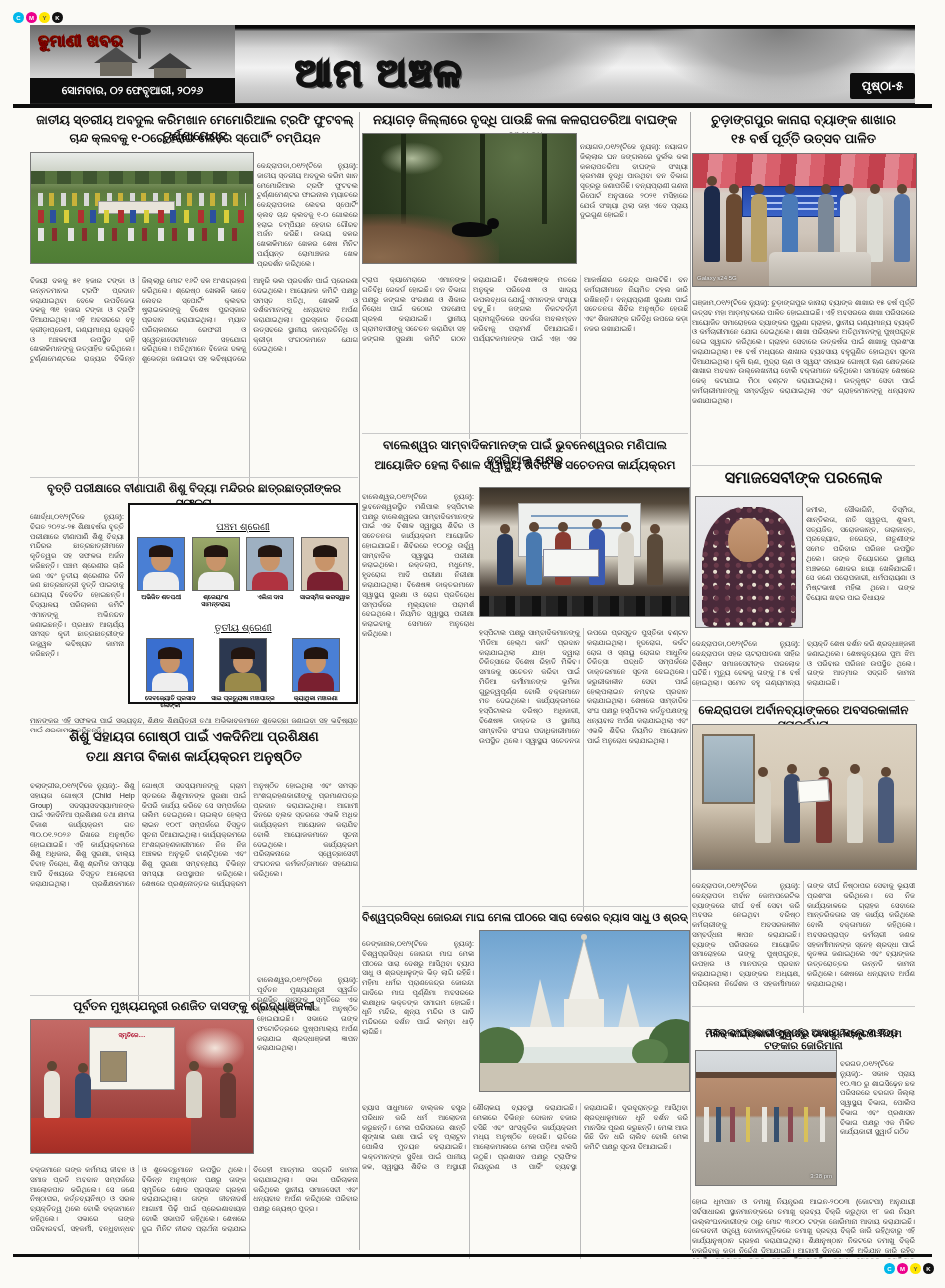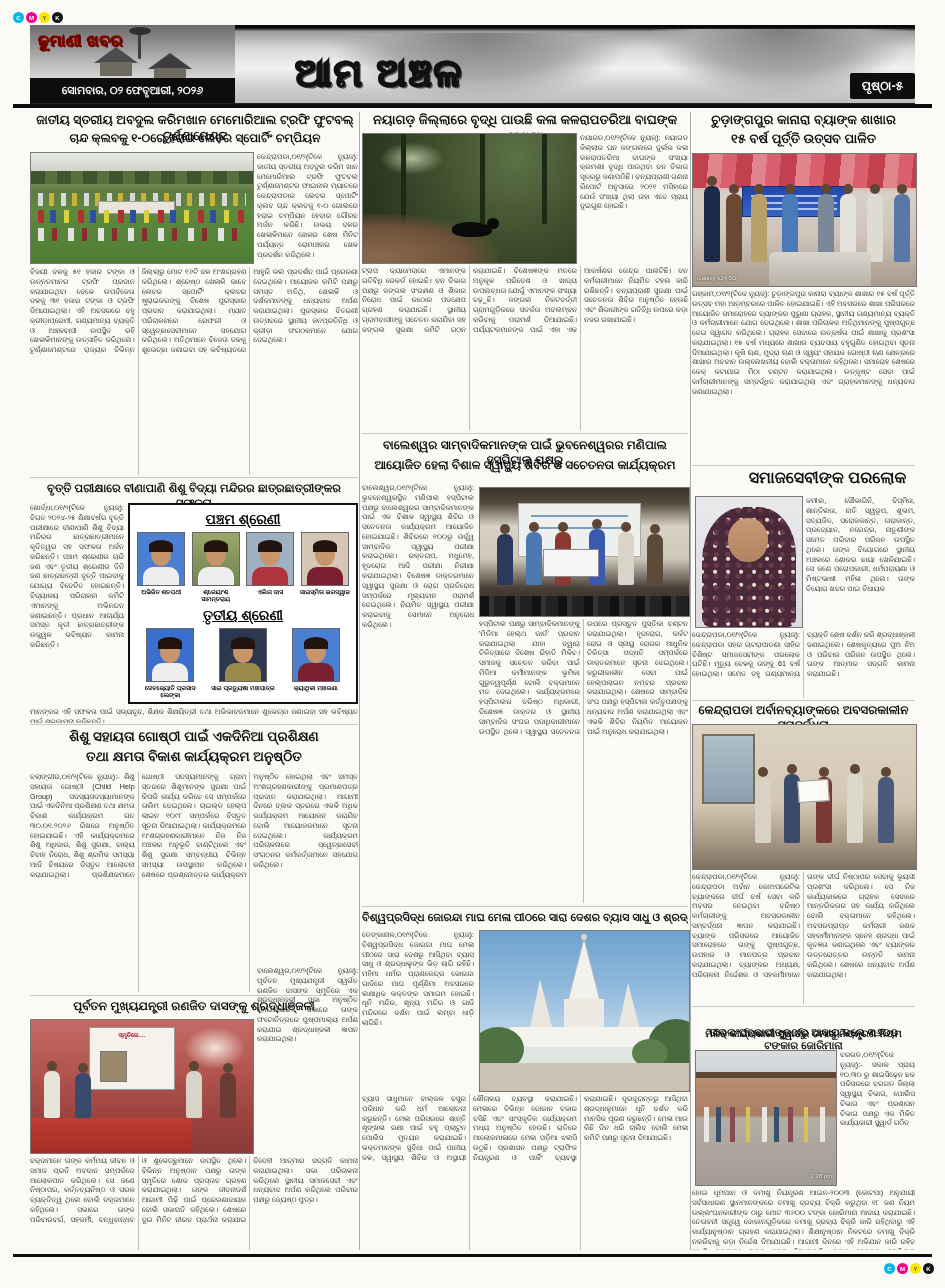--- a/index.html
+++ b/index.html
@@ -17,21 +17,21 @@
   .hut-body{position:absolute;background:#6e6a60;}
   .palm{position:absolute;width:3px;height:26px;background:#3c3c3c;border-radius:2px;}
   .palm:before{content:"";position:absolute;left:-9px;top:-6px;width:22px;height:8px;border-radius:50%;background:#2f2f2f;}
   .paper-name{font-weight:bold;font-size:16px;color:#ffe000;-webkit-text-stroke:0.8px #7a0000;text-shadow:1px 1px 0 #400;letter-spacing:0.5px;white-space:nowrap;}
   .date-box{background:#0d0d0d;color:#fff;font-size:11px;font-weight:bold;display:flex;align-items:center;justify-content:center;white-space:nowrap;}
   .section-title{font-size:38px;font-weight:bold;color:#fff;-webkit-text-stroke:2px #111;text-shadow:2px 2px 0 #555,-1px -1px 0 #111;letter-spacing:2px;white-space:nowrap;}
   .page-box{background:#0d0d0d;color:#fff;font-size:12.5px;font-weight:bold;display:flex;align-items:center;justify-content:center;border-radius:2px;}
   .rule{background:#0d0d0d;}
   
   .hl{font-weight:bold;color:#0c0c0c;text-align:center;line-height:1.28;overflow:hidden;}
-  .body{font-size:7.2px;line-height:1.36;color:#1c1c1c;text-align:justify;overflow:hidden;}
+  .body{font-size:7.2px;line-height:1.36;color:#1c1c1c;text-align:justify;overflow:hidden;margin-top:9px;}
   .cols2{column-count:2;column-gap:7px;column-rule:0.5px solid #bbb;}
   .cols3{column-count:3;column-gap:7px;column-rule:0.5px solid #bbb;}
   .vsep{background:#aaa;width:1px;}
   .hsep{background:#c9c9c9;height:1px;}
   
   .photo{border:1px solid #777;overflow:hidden;background:#ccc;}
   .wm{position:absolute;color:#f5f5f5;font-size:6px;text-shadow:0 0 2px #000;}
   
   .ph-football{background:linear-gradient(180deg,#e9ece9 0%,#cfd4c9 16%,#8ba06f 22%,#5f7a43 34%,#5d8a3f 52%,#4f7d35 100%);}
   .ph-football .treeline{position:absolute;left:0;right:0;top:16%;height:12%;background:repeating-linear-gradient(90deg,#3f5530 0 14px,#56713e 14px 26px);}
@@ -78,21 +78,21 @@
   
   .ph-retire{background:linear-gradient(180deg,#ddd3c2 0%,#d3c7b4 55%,#9d8f7c 85%,#7d7060 100%);}
   .ph-retire .win{position:absolute;left:4%;top:6%;width:22%;height:46%;background:linear-gradient(180deg,#aebfc9,#8ba0ae);border:2px solid #7b6c58;}
   .ph-retire .cert{position:absolute;left:47%;top:38%;width:13%;height:14%;background:#fbfbf6;border:1px solid #999;transform:rotate(-4deg);}
   
   .ph-street{background:linear-gradient(180deg,#d9dde0 0%,#cfd3d6 18%,#b98f72 19%,#a87f63 48%,#b3ada3 50%,#a29c92 100%);}
   .ph-street .roof{position:absolute;left:0;right:0;top:16%;height:4%;background:#5f4636;}
   .ph-street .crowd{position:absolute;left:6%;right:4%;top:42%;height:26%;background:repeating-linear-gradient(90deg,#e8e6e0 0 5px,transparent 5px 12px,#37506e 12px 17px,transparent 17px 26px,#8a4a52 26px 31px,transparent 31px 42px,#d8c05a 42px 46px,transparent 46px 58px);}
   
   .sbox{border:2px solid #111;background:#fff;padding:4px 4px 2px;box-sizing:border-box;display:flex;flex-direction:column;}
-  .sbox .cls{text-align:center;font-weight:bold;font-size:14px;text-decoration:underline;margin:2px 0 4px;}
+  .sbox .cls{text-align:center;font-weight:normal;font-size:10px;text-decoration:underline;margin:12px 0 4px;}
   .srow{display:flex;justify-content:space-around;align-items:flex-start;margin-bottom:3px;}
   .stu{display:flex;flex-direction:column;align-items:center;width:54px;}
   .pframe{width:46px;height:52px;border:1px solid #666;position:relative;overflow:hidden;}
   .pframe .hd{position:absolute;left:50%;top:22%;transform:translateX(-50%);width:20px;height:22px;border-radius:50%;background:#c8946a;}
   .pframe .hd:before{content:"";position:absolute;left:-2px;top:-4px;width:24px;height:12px;border-radius:50% 50% 0 0;background:#221510;}
   .pframe .tr{position:absolute;left:50%;bottom:-6px;transform:translateX(-50%);width:36px;height:24px;border-radius:10px 10px 0 0;}
   .sname{font-size:6.2px;font-weight:bold;text-align:center;margin-top:2px;line-height:1.15;}
   .bg-blue{background:#4a7fd4;}.bg-out{background:linear-gradient(180deg,#9aa86a,#72834e);}.bg-gray{background:#9eb0c2;}.bg-tan{background:#d6c7b4;}.bg-dark{background:#2c3850;}.bg-blue2{background:#3a6fd0;}
   .tr-white{background:#eee;}.tr-red{background:#b03340;}.tr-maroon{background:#7a2030;}.tr-olive{background:#9a8a4a;}
 </style>
@@ -296,27 +296,27 @@
       <ellipse cx="18" cy="118" rx="26" ry="22" fill="#4f7242"></ellipse>
       <ellipse cx="196" cy="114" rx="28" ry="26" fill="#466a3c"></ellipse>
       <ellipse cx="170" cy="122" rx="18" ry="14" fill="#5a7f4c"></ellipse>
       <rect x="0" y="132" width="209" height="28" fill="#cbc4b4"></rect>
       <circle cx="104" cy="6" r="3" fill="#d8d4c6"></circle>
     </svg>
   </div>
   <div class="abs body cols3" style="left:362px;top:1094px;width:326px;height:156px;">ବ୍ୟାସ ସାଧୁମାନେ ବାଲ୍କଳ ବସ୍ତ୍ର ପରିଧାନ କରି ଧର୍ମ ଆଲୋଚନା କରୁଛନ୍ତି। ମେଳା ପରିସରରେ ଶାନ୍ତି ଶୃଙ୍ଖଳା ରକ୍ଷା ପାଇଁ ବହୁ ପ୍ଲାଟୁନ ପୋଲିସ ମୁତୟନ କରାଯାଇଛି। ଭକ୍ତମାନଙ୍କ ସୁବିଧା ପାଇଁ ପାନୀୟ ଜଳ, ସ୍ୱାସ୍ଥ୍ୟ ଶିବିର ଓ ଅସ୍ଥାୟୀ ଶୌଚାଳୟ ବ୍ୟବସ୍ଥା କରାଯାଇଛି। ମେଳାରେ ବିଭିନ୍ନ ଦୋକାନ ବଜାର ବସିଛି ଏବଂ ସାଂସ୍କୃତିକ କାର୍ଯ୍ୟକ୍ରମ ମଧ୍ୟ ଅନୁଷ୍ଠିତ ହେଉଛି। ରାତିରେ ଆଲୋକମାଳାରେ ମେଳା ପଡ଼ିଆ ଝଲସି ଉଠୁଛି। ପ୍ରଶାସନ ପକ୍ଷରୁ ଟ୍ରାଫିକ ନିୟନ୍ତ୍ରଣ ଓ ପାର୍କିଂ ବ୍ୟବସ୍ଥା କରାଯାଇଛି। ଦୂରଦୂରାନ୍ତରୁ ଆସିଥିବା ଶ୍ରଦ୍ଧାଳୁମାନେ ଧୂନି ଦର୍ଶନ କରି ମାନସିକ ପୂରଣ କରୁଛନ୍ତି। ମେଳା ଆଉ କିଛି ଦିନ ଧରି ଚାଲିବ ବୋଲି ମେଳା କମିଟି ପକ୍ଷରୁ ସୂଚନା ଦିଆଯାଇଛି।</div>
 
   <div class="abs hsep" style="left:692px;top:465px;width:223px;"></div>
-  <div class="abs hl" style="left:692px;top:468px;width:223px;font-size:16px;padding-left:24px;">ସମାଜସେବୀଙ୍କ ପରଲୋକ</div>
+  <div class="abs hl" style="left:692px;top:468px;width:223px;font-size:16px;">ସମାଜସେବୀଙ୍କ ପରଲୋକ</div>
   <div class="abs photo ph-port" style="left:695px;top:496px;width:106px;height:130px;">
     <div class="sari"></div>
     <div class="face"></div>
   </div>
   <div class="abs body" style="left:806px;top:496px;width:109px;height:130px;">ଜମୀଲ, ସୌଭାଗିନି, ବିସ୍ମିତା, ଶାନ୍ତିଲତା, ନାତି ସ୍ୱରୂପ, ଶୁଭମ, ସତ୍ୟଜିତ, ସରୋଜକାନ୍ତ, ତାରାକାନ୍ତ, ପ୍ରଦ୍ୟୋତ, ନରେନ୍ଦ୍ର, ନାତୁଣୀଙ୍କ ସମେତ ପରିବାର ପରିଜନ ଉପସ୍ଥିତ ଥିଲେ। ତାଙ୍କ ବିୟୋଗରେ ସ୍ଥାନୀୟ ଅଞ୍ଚଳରେ ଶୋକର ଛାୟା ଖେଳିଯାଇଛି। ସେ ଜଣେ ପରୋପକାରୀ, ଧର୍ମପରାୟଣା ଓ ମିଷ୍ଟଭାଷୀ ମହିଳା ଥିଲେ। ତାଙ୍କ ବିୟୋଗ ଖବର ପାଇ ବିଧାୟକ</div>
-  <div class="abs body cols2" style="left:692px;top:630px;width:223px;height:68px;">କେନ୍ଦ୍ରାପଡା,୦୧/୨(ଟିକେ ନ୍ୟୁଜ୍): କେନ୍ଦ୍ରାପଡା ସହର ଚାଟରାପାଡଣା ସାହିର ବିଶିଷ୍ଟ ସମାଜସେବୀଙ୍କ ପରଲୋକ ଘଟିଛି। ମୃତ୍ୟୁ ବେଳକୁ ତାଙ୍କୁ 61 ବର୍ଷ ହୋଇଥିଲା। ସମେତ ବହୁ ଗଣ୍ୟମାନ୍ୟ ବ୍ୟକ୍ତି ଶେଷ ଦର୍ଶନ କରି ଶ୍ରଦ୍ଧାଞ୍ଜଳୀ ଜଣାଇଥିଲେ। ଶେଷକୃତ୍ୟରେ ପୁଅ ଝିଅ ଓ ପରିବାର ପରିଜନ ଉପସ୍ଥିତ ଥିଲେ। ତାଙ୍କ ଆତ୍ମାର ସଦ୍ଗତି କାମନା କରାଯାଇଛି।</div>
+  <div class="abs body cols2" style="left:692px;top:630px;width:223px;height:68px;">କେନ୍ଦ୍ରାପଡା,୦୧/୨(ଟିକେ ନ୍ୟୁଜ୍): କେନ୍ଦ୍ରାପଡା ସହର ଚାଟରାପାଡଣା ସାହିର ବିଶିଷ୍ଟ ସମାଜସେବୀଙ୍କ ପରଲୋକ ଘଟିଛି। ମୃତ୍ୟୁ ବେଳକୁ ତାଙ୍କୁ ୮୫ ବର୍ଷ ହୋଇଥିଲା। ସମେତ ବହୁ ଗଣ୍ୟମାନ୍ୟ ବ୍ୟକ୍ତି ଶେଷ ଦର୍ଶନ କରି ଶ୍ରଦ୍ଧାଞ୍ଜଳୀ ଜଣାଇଥିଲେ। ଶେଷକୃତ୍ୟରେ ପୁଅ ଝିଅ ଓ ପରିବାର ପରିଜନ ଉପସ୍ଥିତ ଥିଲେ। ତାଙ୍କ ଆତ୍ମାର ସଦ୍ଗତି କାମନା କରାଯାଇଛି।</div>
 
   <div class="abs hsep" style="left:692px;top:700px;width:223px;"></div>
   <div class="abs hl" style="left:692px;top:703px;width:223px;font-size:12px;">କେନ୍ଦ୍ରାପଡା ଅର୍ବାନବ୍ୟାଙ୍କରେ ଅବସରକାଳୀନ ସମ୍ବର୍ଦ୍ଧନା</div>
   <div class="abs photo ph-retire" style="left:692px;top:724px;width:223px;height:144px;">
     <div class="win"></div>
     <div class="fig" style="left:28%;bottom:18%;background:#d8d2c4;height:46%;"></div>
     <div class="fig" style="left:41%;bottom:18%;background:#3a4a6a;height:48%;"></div>
     <div class="fig" style="left:55%;bottom:18%;background:#7a3a34;height:46%;"></div>
     <div class="fig" style="left:69%;bottom:18%;background:#dcd8cc;height:48%;"></div>
     <div class="fig" style="left:83%;bottom:18%;background:#4a5a7a;height:46%;"></div>

